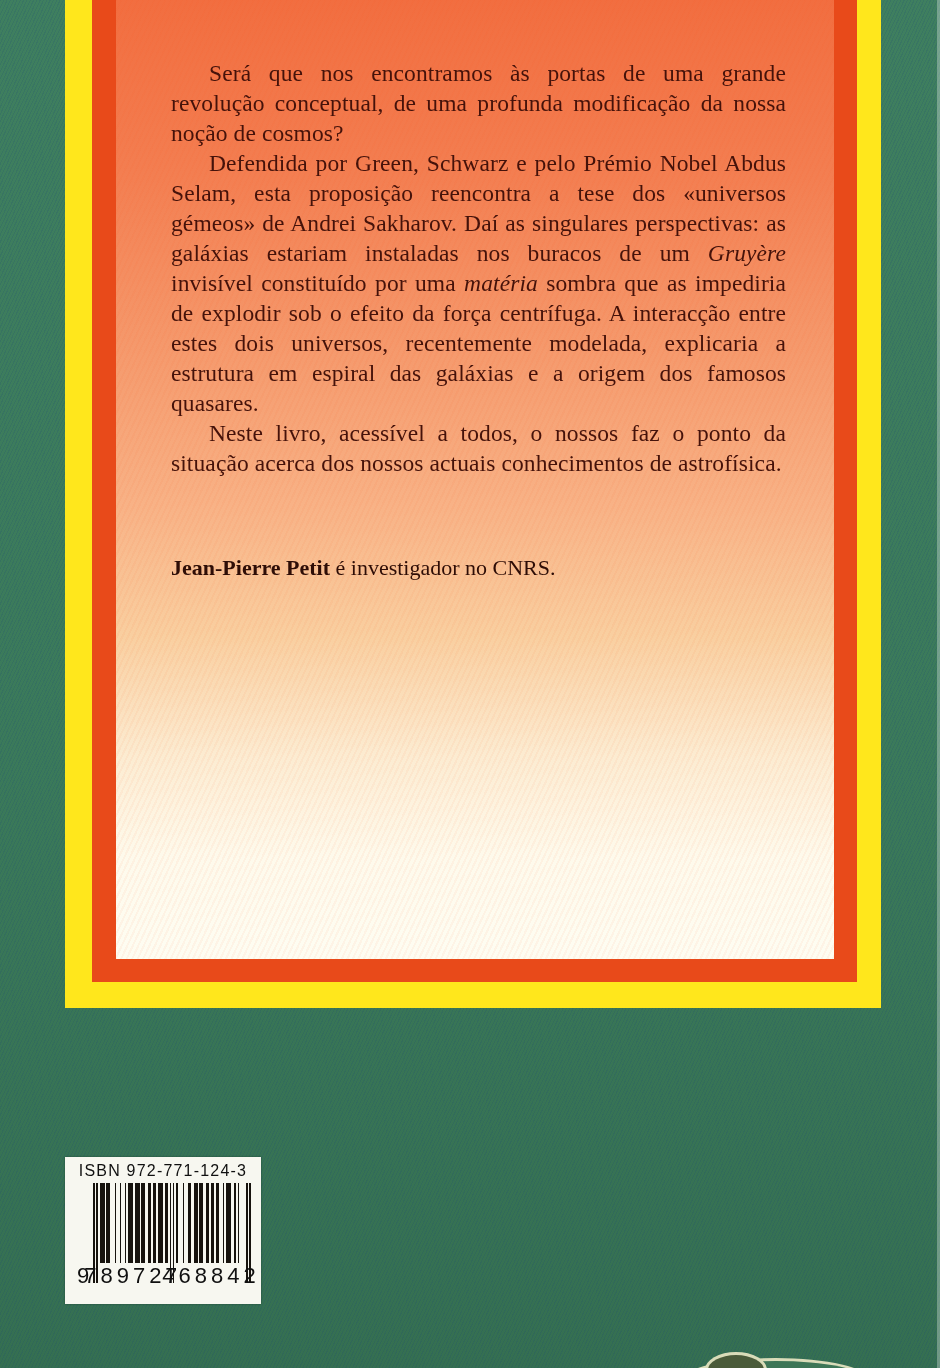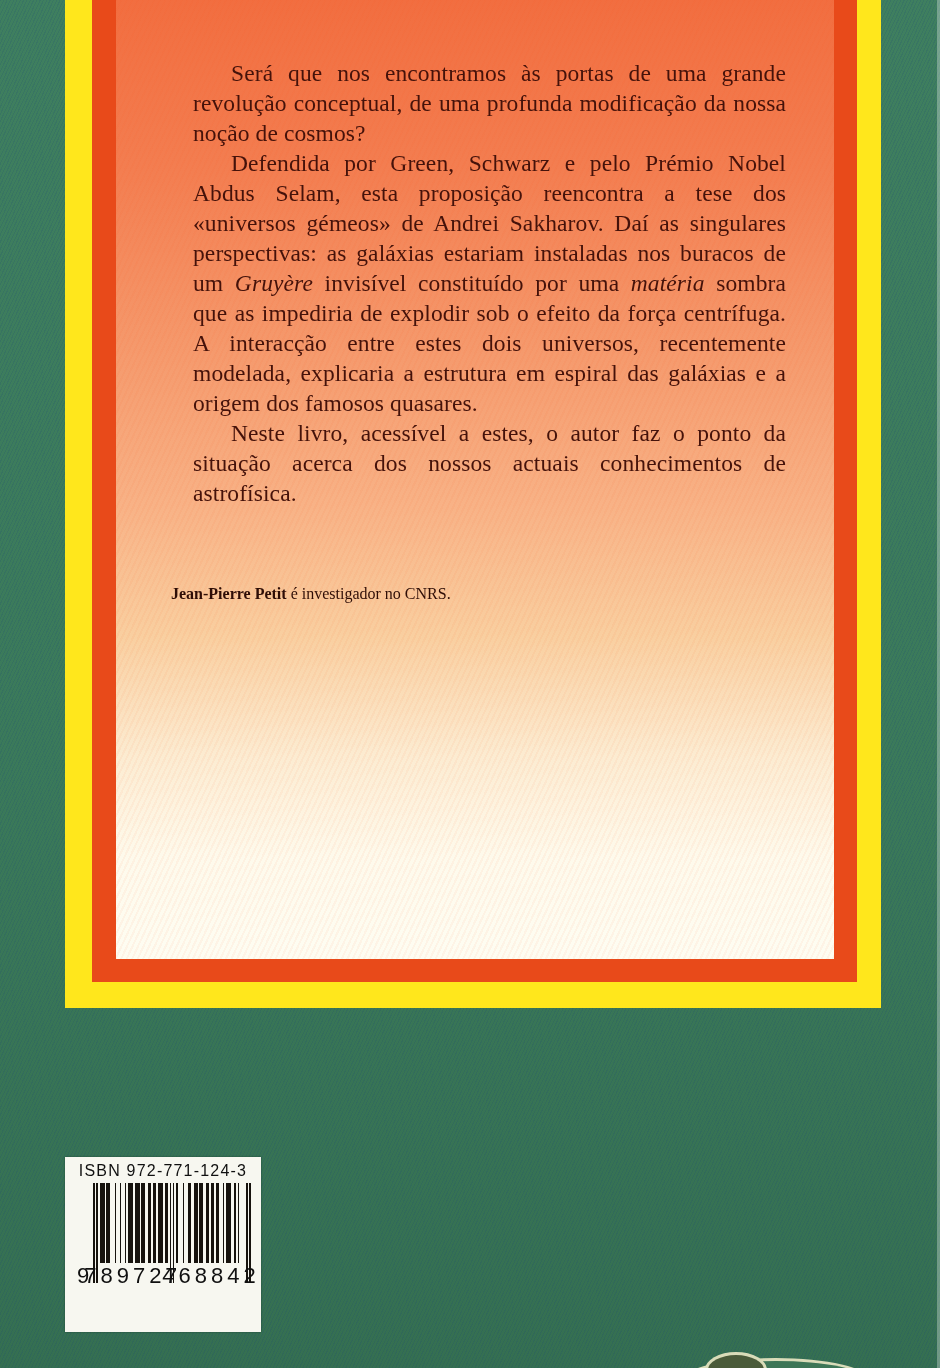--- a/index.html
+++ b/index.html
@@ -17,42 +17,42 @@
   
   .frame-yellow{position:absolute;left:65px;top:-50px;width:816px;height:1058px;background:#ffe71c;}
   .frame-red{position:absolute;left:27px;right:24px;top:0;bottom:26px;background:#e84a1a;}
   .panel{
     position:absolute;left:24px;right:23px;top:0;bottom:23px;
     background:
       repeating-linear-gradient(115deg, rgba(255,80,20,0.05) 0 2px, rgba(0,0,0,0) 2px 5px),
       linear-gradient(180deg,#f1693b 0%, #f37e51 22%, #f59a6d 40%, #f8b286 55%, #f9cfa0 68%, #fcecd2 80%, #fefaec 90%, #fefdf2 100%);
   }
 
-  .synopsis{margin:108px 48px 0 77px;}
+  .synopsis{margin:108px 48px 0 55px;}
   .synopsis p{
     margin:0;
     text-indent:38px;
     text-align:justify;
     font-size:23.5px;
     line-height:30px;
     color:#45120a;
     letter-spacing:0.1px;
   }
   .synopsis em{font-style:italic;}
 
   .author-line{
     margin:77px 48px 0 55px;
-    font-size:16px;
+    font-size:22px;
     color:#2e0d06;
   }
   .author-name{font-weight:bold;}
 
   
   .barcode-box{
-    position:absolute;left:65px;top:1157px;width:196px;height:175px;
+    position:absolute;left:65px;top:1157px;width:196px;height:147px;
     background:#f7f7f0;
     box-shadow:0 0 2px rgba(0,0,0,0.35);
     font-family:"Liberation Sans", sans-serif;
   }
   .isbn-label{
     margin-top:5px;
     text-align:center;
     font-size:16px;
     letter-spacing:1.2px;
     color:#101010;
@@ -101,21 +101,21 @@
 <body>
 
 <div class="stage">
 
   <div class="frame-yellow">
     <div class="frame-red">
       <div class="panel">
         <div class="synopsis">
             <p><span>Será que nos encontramos às portas de uma grande revolução conceptual, de uma profunda modificação da nossa noção de cosmos?</span></p>
             <p><span>Defendida por Green, Schwarz e pelo Prémio Nobel Abdus Selam, esta proposição reencontra a tese dos «universos gémeos» de Andrei Sakharov. Daí as singulares perspectivas: as galáxias estariam instaladas nos buracos de um </span><em>Gruyère</em><span> invisível constituído por uma </span><em>matéria</em><span> sombra que as impediria de explodir sob o efeito da força centrífuga. A interacção entre estes dois universos, recentemente modelada, explicaria a estrutura em espiral das galáxias e a origem dos famosos quasares.</span></p>
-            <p><span>Neste livro, acessível a estes, o autor faz o ponto da situação acerca dos nossos actuais conhecimentos de astrofísica.</span></p>
+            <p><span>Neste livro, acessível a todos, o nossos faz o ponto da situação acerca dos nossos actuais conhecimentos de astrofísica.</span></p>
           </div>
         <div class="author-line">
           <span class="author-name">Jean-Pierre Petit</span><span> é investigador no CNRS.</span>
         </div>
       </div>
     </div>
   </div>
 
   <div class="barcode-box">
     <div class="isbn-label">ISBN 972-771-124-3</div>

